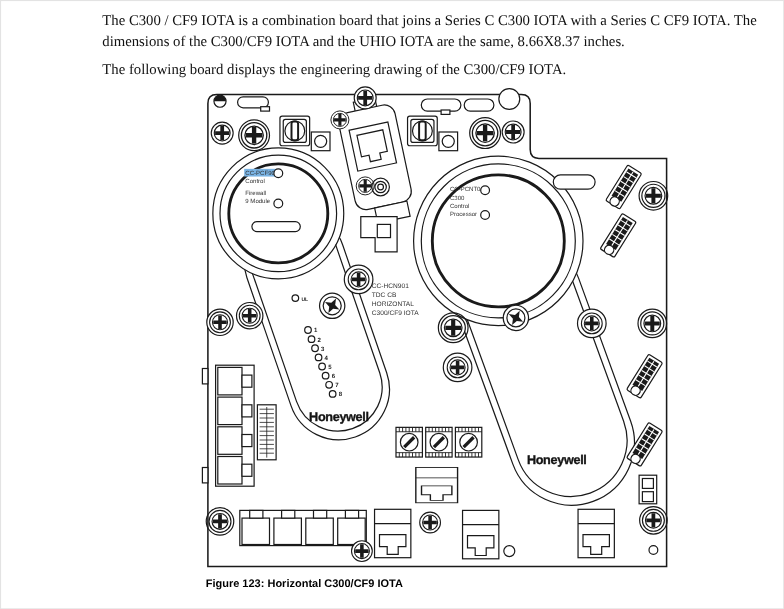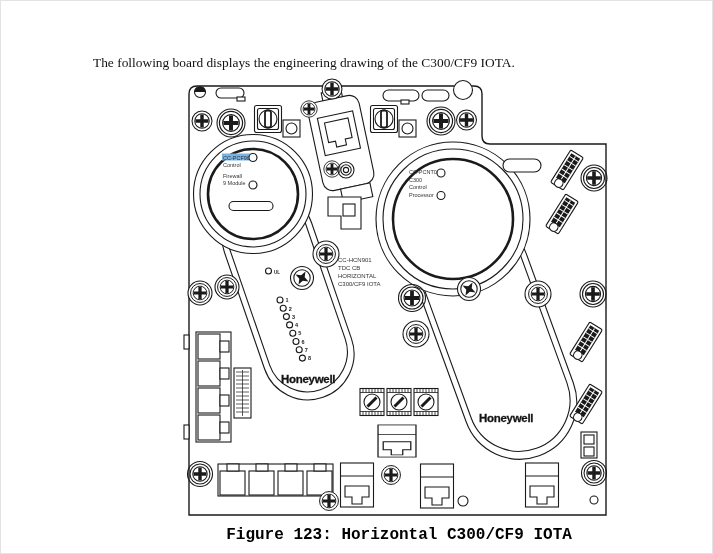--- a/index.html
+++ b/index.html
@@ -5,39 +5,40 @@
   html,body { margin:0; padding:0; background:#fff; }
   .page {
     position:relative; width:713px; height:554px; background:#fff;
     border:1px solid #e3e3e3; box-sizing:border-box; overflow:hidden;
     font-family:"Liberation Serif", serif; color:#111;
   }
   .para { position:absolute; left:92px; width:616px; font-size:13.4px; line-height:18.5px; margin:0; }
   #p1 { top:9px; }
   #p2 { top:53px; }
   .caption {
-    position:absolute; left:186px; top:525px; width:424px; text-align:center;
-    font-family:Liberation Mono, monospace; font-weight:bold; font-size:16px; color:#000;
+    position:absolute; left:186px; top:525px; width:424px; text-align:left;
+    font-family:Liberation Sans, sans-serif; font-weight:bold; font-size:10px; color:#000;
   }
   svg.draw { position:absolute; left:0; top:0; }
   .s  { fill:none; stroke:#1a1a1a; stroke-width:1.1px; }
   .sw { fill:#ffffff; stroke:#1a1a1a; stroke-width:1.1px; }
   .fb { fill:#1a1a1a; stroke:none; }
   .lbl  { font-family:"Liberation Sans",sans-serif; font-size:5.5px; fill:#333; }
   .lblc { font-family:"Liberation Sans",sans-serif; font-size:6px;   fill:#333; }
   .led  { font-family:"Liberation Sans",sans-serif; font-size:5.5px; font-weight:bold; fill:#222; }
   .ul   { font-family:"Liberation Sans",sans-serif; font-size:4.6px; font-weight:bold; fill:#222; }
   .logo { font-family:"Liberation Sans",sans-serif; font-size:11.5px; font-weight:bold;
           fill:#141414; stroke:#141414; stroke-width:.3px; letter-spacing:-.3px; }
 </style>
 </head>
 <body>
 
 <div class="page">
 
+  <p id="p1" class="para">The C300 / CF9 IOTA is a combination board that joins a Series C C300 IOTA with a Series C CF9 IOTA. The dimensions of the C300/CF9 IOTA and the UHIO IOTA are the same, 8.66X8.37 inches.</p>
   <p id="p2" class="para">The following board displays the engineering drawing of the C300/CF9 IOTA.</p>
 
   <svg class="draw" width="713" height="554" viewBox="0 0 713 554">
 
     <defs>
       <g id="ph">
         <circle class="sw" r="10.5"></circle>
           <circle class="s" r="7.6"></circle>
         <path class="fb" d="M-1.8,-6.8 L1.8,-6.8 L1.8,-1.8 L6.8,-1.8 L6.8,1.8 L1.8,1.8 L1.8,6.8 L-1.8,6.8 L-1.8,1.8 L-6.8,1.8 L-6.8,-1.8 L-1.8,-1.8 Z"></path>
       </g>

